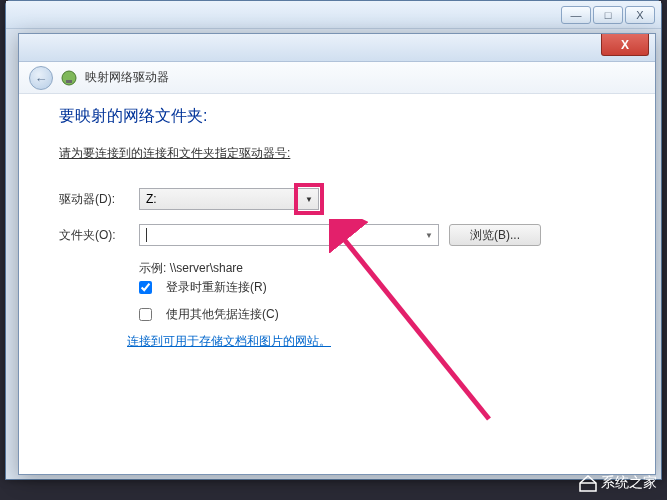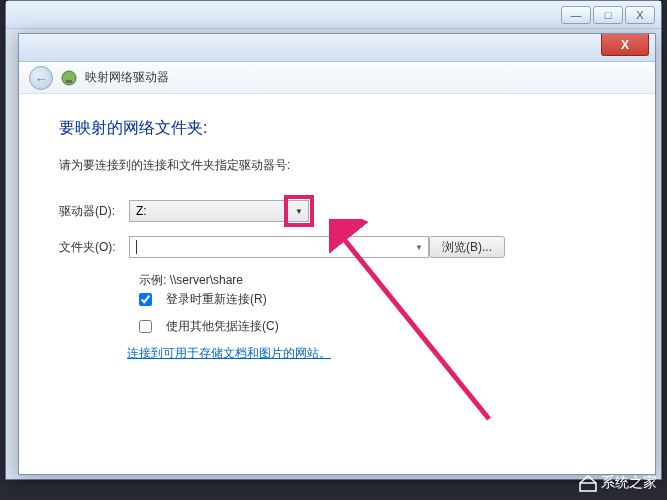--- a/index.html
+++ b/index.html
@@ -104,36 +104,38 @@
       display: flex;
       align-items: center;
       justify-content: center;
     }
     .nav-title {
       font-size: 12px;
       color: #333;
       font-family: Liberation Mono, monospace;
     }
     .content {
-      padding: 24px 40px;
+      padding: 12px 40px;
     }
     .heading {
       font-size: 16px;
       color: #003399;
       margin-bottom: 18px;
     }
     .subtext {
       font-size: 12px;
       color: #333;
       margin-bottom: 26px;
+      text-decoration: underline;
     }
     .form-row {
       display: flex;
       align-items: center;
       margin-bottom: 14px;
+      gap: 10px;
     }
     .form-label {
       width: 70px;
       font-size: 12px;
       color: #333;
       text-align: left;
     }
     .combo {
       position: relative;
       width: 180px;
@@ -170,21 +172,21 @@
       border: 1px solid #abadb3;
       background: #fff;
       display: flex;
       align-items: center;
       padding-left: 6px;
       font-size: 12px;
       position: relative;
     }
     .folder-combo .combo-arrow { color: #666; }
     .browse-btn {
-      width: 76px;
+      width: 92px;
       height: 22px;
       background: linear-gradient(to bottom, #f7f7f7, #e3e3e3);
       border: 1px solid #acacac;
       border-radius: 3px;
       font-size: 12px;
       color: #333;
       cursor: pointer;
     }
     .example-text {
       font-size: 12px;

